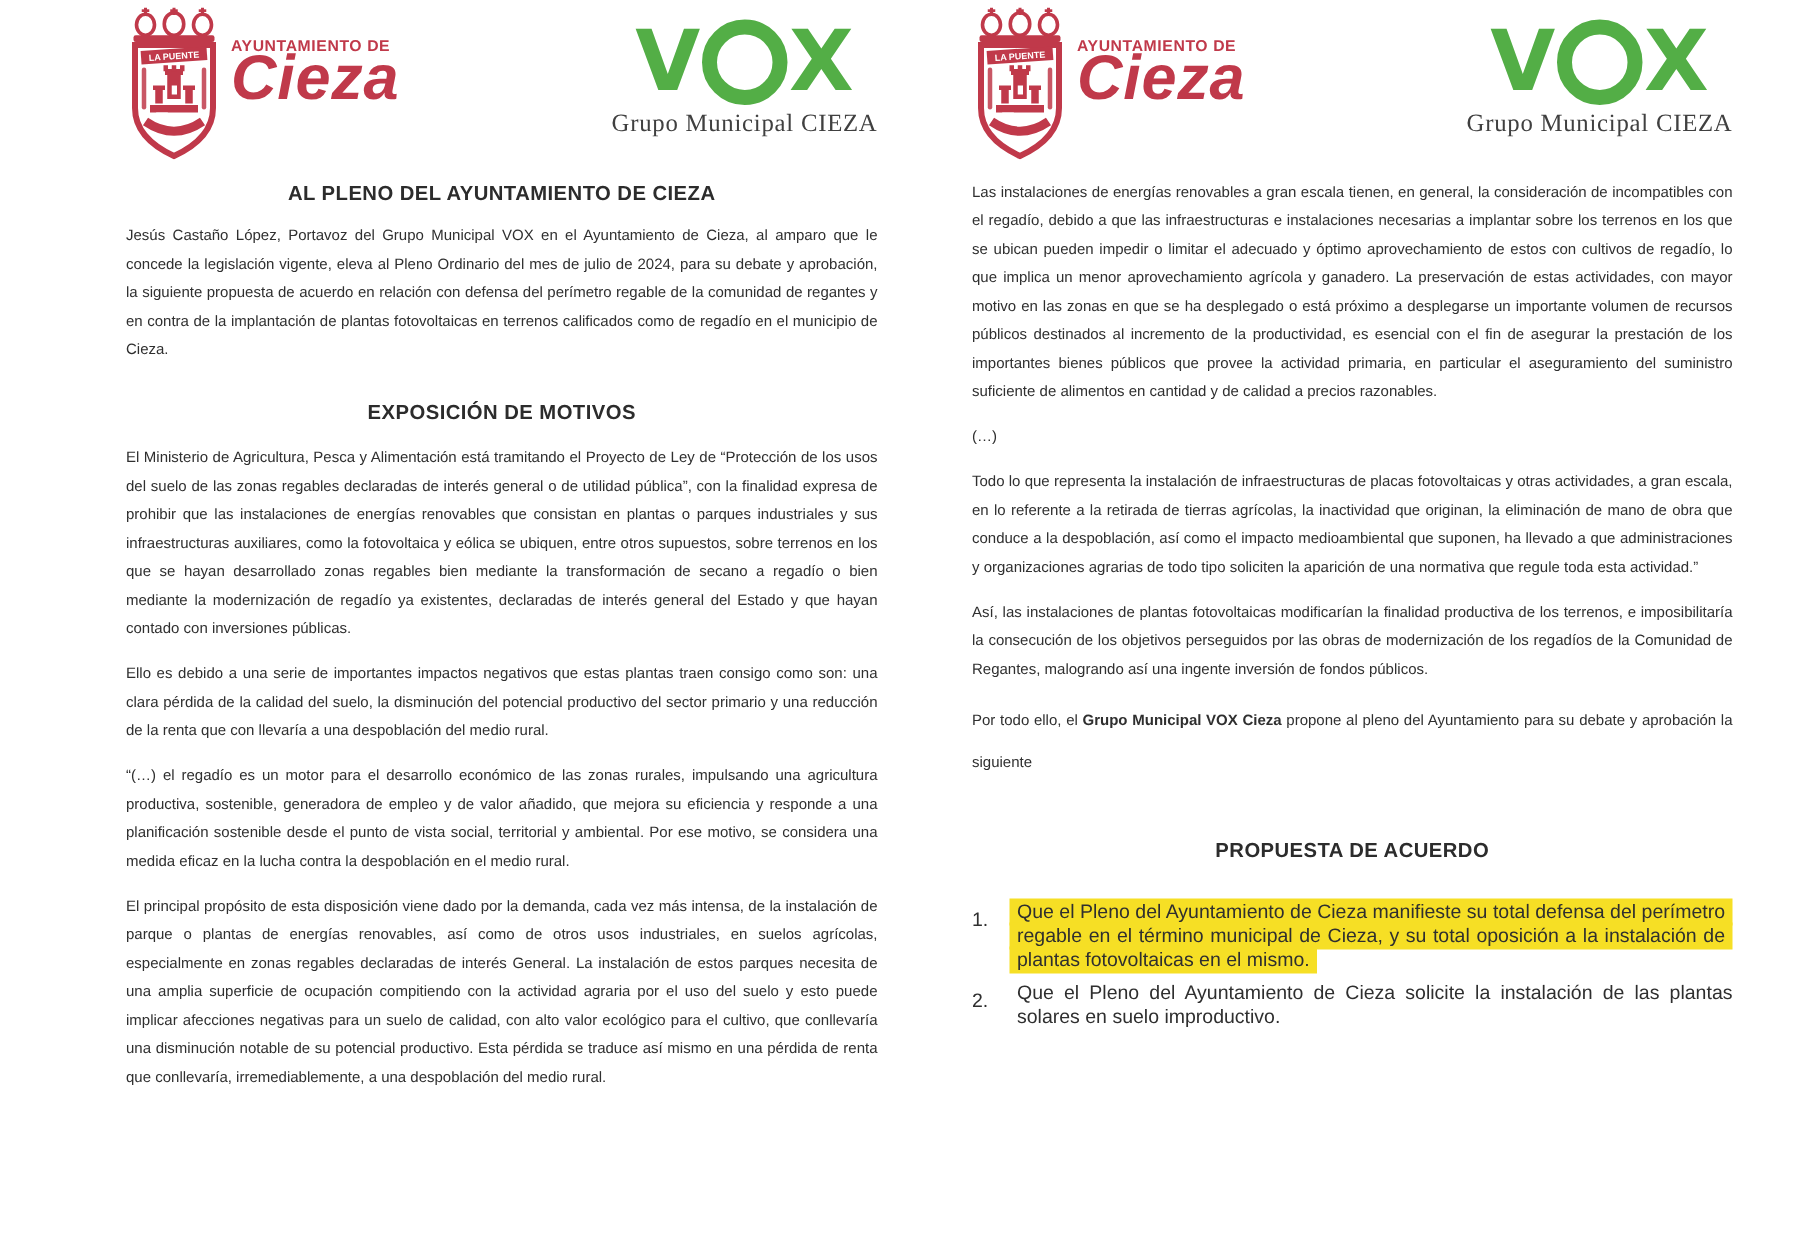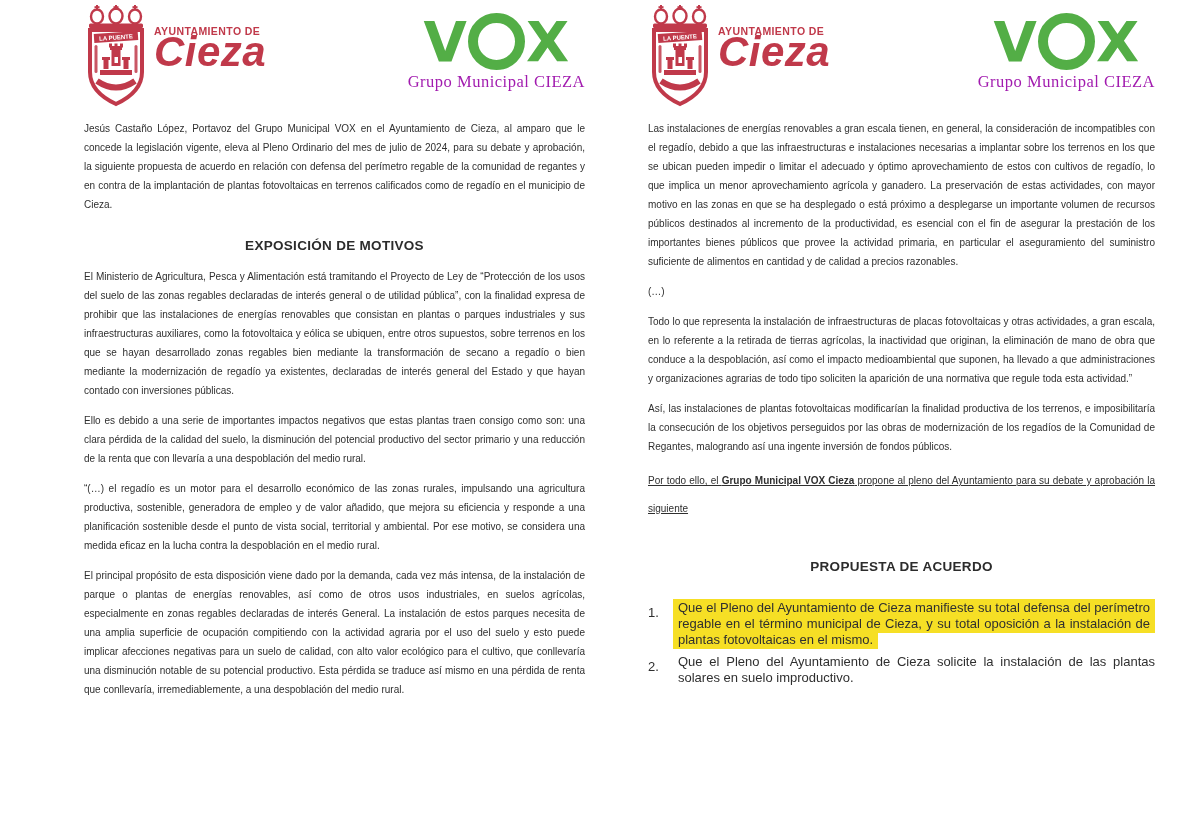--- a/index.html
+++ b/index.html
@@ -11,30 +11,30 @@
 
   
   .page-header{display:flex;justify-content:space-between;align-items:flex-start;height:102px;margin-bottom:12px;}
   .cieza-logo{display:flex;align-items:flex-start;}
   .cieza-text{margin:20px 0 0 6px;display:flex;flex-direction:column;justify-content:flex-end;}
   .cieza-small{color:#c0394a;font-weight:bold;font-size:10.5px;letter-spacing:.4px;}
   .cieza-big{color:#c0394a;font-weight:bold;font-size:42px;line-height:30px;letter-spacing:.5px;font-style:italic;}
   .vox-logo{display:flex;flex-direction:column;align-items:center;margin-top:8px;}
   .vox-word{display:flex;align-items:center;color:#53ae46;font-weight:bold;font-size:56px;line-height:50px;font-family:"DejaVu Sans",sans-serif;}
   .vox-o{width:37px;height:37px;border:10px solid #53ae46;border-radius:50%;margin:0 1px;box-sizing:content-box;}
-  .vox-sub{font-family:"Liberation Serif",serif;font-size:16.5px;color:#a21caf;margin-top:2px;letter-spacing:.5px;}
+  .vox-sub{font-family:"Liberation Serif",serif;font-size:16.5px;color:#404040;margin-top:2px;letter-spacing:.5px;}
 
   
   h1,h2{font-size:13.5px;font-weight:bold;text-align:center;color:#2c2c2c;letter-spacing:.3px;margin:0;}
   h1{margin:14px 0 12px;}
   h2{margin:24px 0 14px;}
   h2.propuesta{margin:36px 0 26px;}
   p{font-size:10px;line-height:19px;text-align:justify;margin:0 0 11px;}
   p.plain{text-align:left;}
-  p.wide{line-height:28px;margin-bottom:17px;text-decoration:underline;}
+  p.wide{line-height:28px;margin-bottom:17px;}
   strong{font-weight:bold;}
 
   
   .items{margin-top:0;}
   .item{display:flex;margin-bottom:6px;font-size:13px;}
   .item .num{flex:0 0 30px;line-height:26px;}
   .item .itxt{flex:1;text-align:justify;line-height:16px;}
   .hl{background:#f6df25;padding:1px 5px 2px 5px;margin-left:-5px;
       -webkit-box-decoration-break:clone;box-decoration-break:clone;}
 </style>
@@ -99,20 +99,21 @@
       <div class="vox-logo">
         <div class="vox-word">
           <span>V</span>
           <span class="vox-o"></span>
           <span>X</span>
         </div>
         <div class="vox-sub">Grupo Municipal CIEZA</div>
       </div>
     </header>
 
+    <h1>AL PLENO DEL AYUNTAMIENTO DE CIEZA</h1>
     <p>Jesús Castaño López, Portavoz del Grupo Municipal VOX en el Ayuntamiento de Cieza, al amparo que le concede la legislación vigente, eleva al Pleno Ordinario del mes de julio de 2024, para su debate y aprobación, la siguiente propuesta de acuerdo en relación con defensa del perímetro regable de la comunidad de regantes y en contra de la implantación de plantas fotovoltaicas en terrenos calificados como de regadío en el municipio de Cieza.</p>
     <h2>EXPOSICIÓN DE MOTIVOS</h2>
     <p>El Ministerio de Agricultura, Pesca y Alimentación está tramitando el Proyecto de Ley de “Protección de los usos del suelo de las zonas regables declaradas de interés general o de utilidad pública”, con la finalidad expresa de prohibir que las instalaciones de energías renovables que consistan en plantas o parques industriales y sus infraestructuras auxiliares, como la fotovoltaica y eólica se ubiquen, entre otros supuestos, sobre terrenos en los que se hayan desarrollado zonas regables bien mediante la transformación de secano a regadío o bien mediante la modernización de regadío ya existentes, declaradas de interés general del Estado y que hayan contado con inversiones públicas.</p>
     <p>Ello es debido a una serie de importantes impactos negativos que estas plantas traen consigo como son: una clara pérdida de la calidad del suelo, la disminución del potencial productivo del sector primario y una reducción de la renta que con llevaría a una despoblación del medio rural.</p>
     <p>“(…) el regadío es un motor para el desarrollo económico de las zonas rurales, impulsando una agricultura productiva, sostenible, generadora de empleo y de valor añadido, que mejora su eficiencia y responde a una planificación sostenible desde el punto de vista social, territorial y ambiental. Por ese motivo, se considera una medida eficaz en la lucha contra la despoblación en el medio rural.</p>
     <p>El principal propósito de esta disposición viene dado por la demanda, cada vez más intensa, de la instalación de parque o plantas de energías renovables, así como de otros usos industriales, en suelos agrícolas, especialmente en zonas regables declaradas de interés General. La instalación de estos parques necesita de una amplia superficie de ocupación compitiendo con la actividad agraria por el uso del suelo y esto puede implicar afecciones negativas para un suelo de calidad, con alto valor ecológico para el cultivo, que conllevaría una disminución notable de su potencial productivo. Esta pérdida se traduce así mismo en una pérdida de renta que conllevaría, irremediablemente, a una despoblación del medio rural.</p>
   </section>
 
   <section class="page page-right">
     <header class="page-header">

